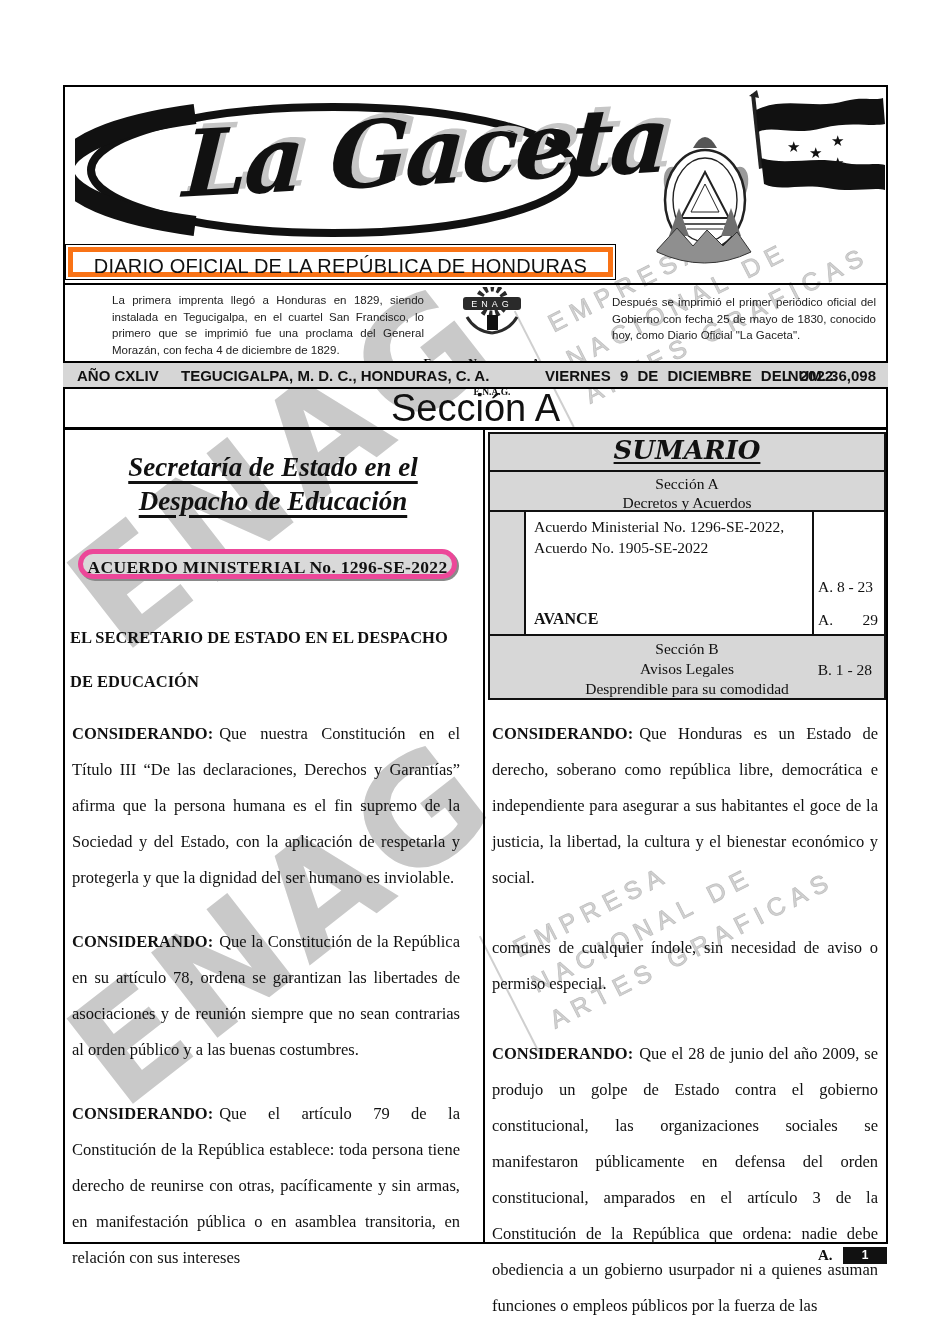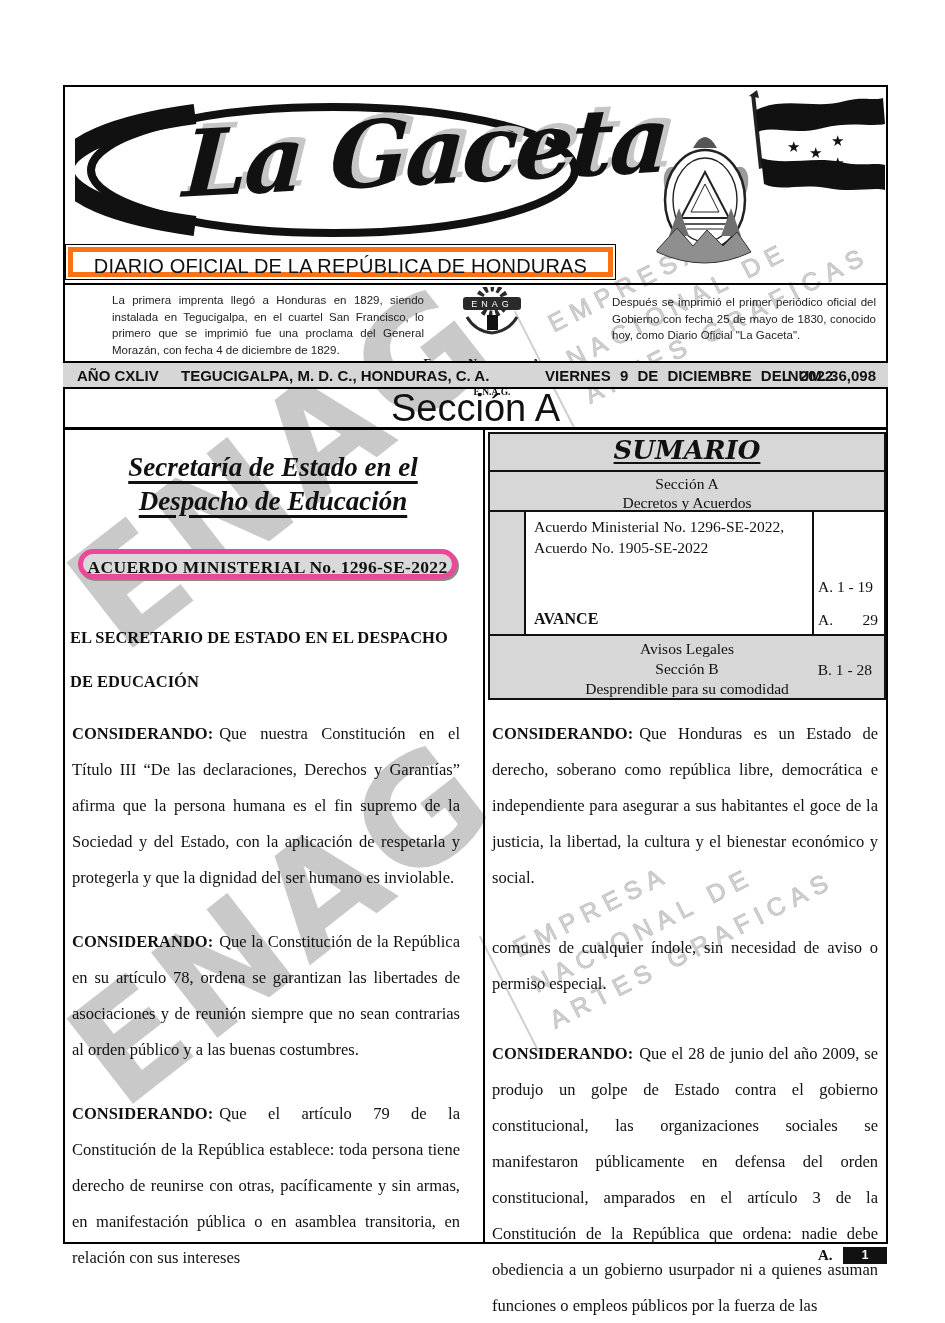--- a/index.html
+++ b/index.html
@@ -240,30 +240,30 @@
     <div>Decretos y Acuerdos</div>
   </div>
   <div class="sum-table">
     <div class="sum-colA"></div>
     <div class="sum-colB">
       <div>Acuerdo Ministerial No. 1296-SE-2022,</div>
       <div>Acuerdo No. 1905-SE-2022</div>
       <span class="sum-avance">AVANCE</span>
     </div>
     <div class="sum-colC">
-      <span class="sum-pages">A. 1 - 19</span>
+      <span class="sum-pages">A. 8 - 23</span>
       <span class="sum-avance-pages">
         <span>A.</span>
         <span>29</span>
       </span>
     </div>
   </div>
   <div class="sum-secb">
+    <div>Sección B</div>
     <div>Avisos Legales</div>
-    <div>Sección B</div>
     <span class="bpages">B. 1 - 28</span>
     <div>Desprendible para su comodidad</div>
   </div>
 </div>
 
 <div class="abs body-col rc-col" style="left:492px;top:716px;width:386px;">
   <p>
     <span class="plabel">CONSIDERANDO:</span><span>Que Honduras es un Estado de derecho, soberano como república libre, democrática e independiente para asegurar a sus habitantes el goce de la justicia, la libertad, la cultura y el bienestar económico y social.</span>
   </p>
   <p>

